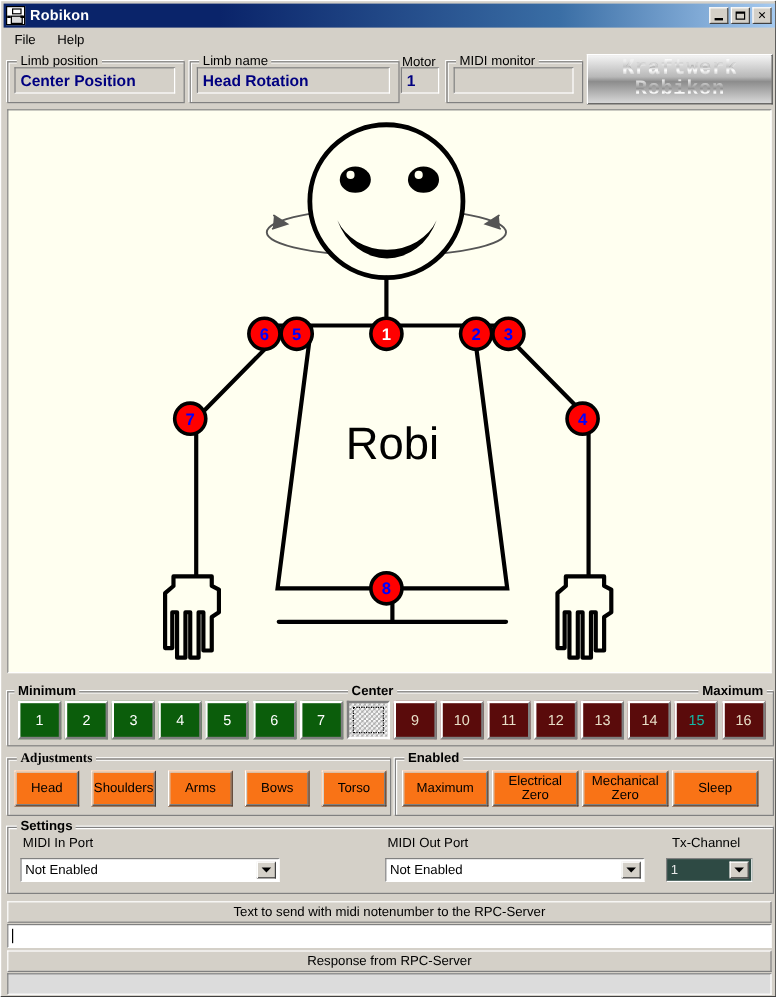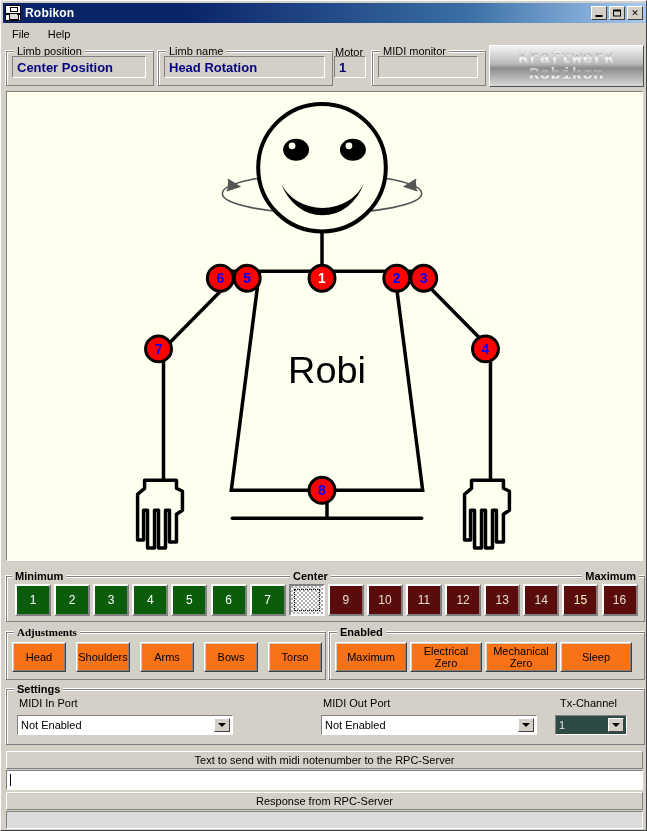--- a/index.html
+++ b/index.html
@@ -342,21 +342,21 @@
       </div>
       <div class="sbtn" style="left: 444.1px; top: 583px; width: 36px; height: 32px; background: rgb(90, 11, 11); color: rgb(232, 223, 200);">
         <span>12</span>
       </div>
       <div class="sbtn" style="left: 483.2px; top: 583px; width: 36px; height: 32px; background: rgb(90, 11, 11); color: rgb(232, 223, 200);">
         <span>13</span>
       </div>
       <div class="sbtn" style="left: 522.3px; top: 583px; width: 36px; height: 32px; background: rgb(90, 11, 11); color: rgb(232, 223, 200);">
         <span>14</span>
       </div>
-      <div class="sbtn" style="left: 561.4px; top: 583px; width: 36px; height: 32px; background: rgb(90, 11, 11); color: #fef9c3;">
+      <div class="sbtn" style="left: 561.4px; top: 583px; width: 36px; height: 32px; background: rgb(90, 11, 11); color: #14b8a6;">
         <span>15</span>
       </div>
       <div class="sbtn" style="left: 600.5px; top: 583px; width: 36px; height: 32px; background: rgb(90, 11, 11); color: rgb(232, 223, 200);">
         <span>16</span>
       </div>
     </div>
 
   <div class="grp bold" style="left:5px;top:631px;width:318px;height:46px;font-family:Liberation Serif, serif;">
     <span class="lg">Adjustments</span>
   </div>

